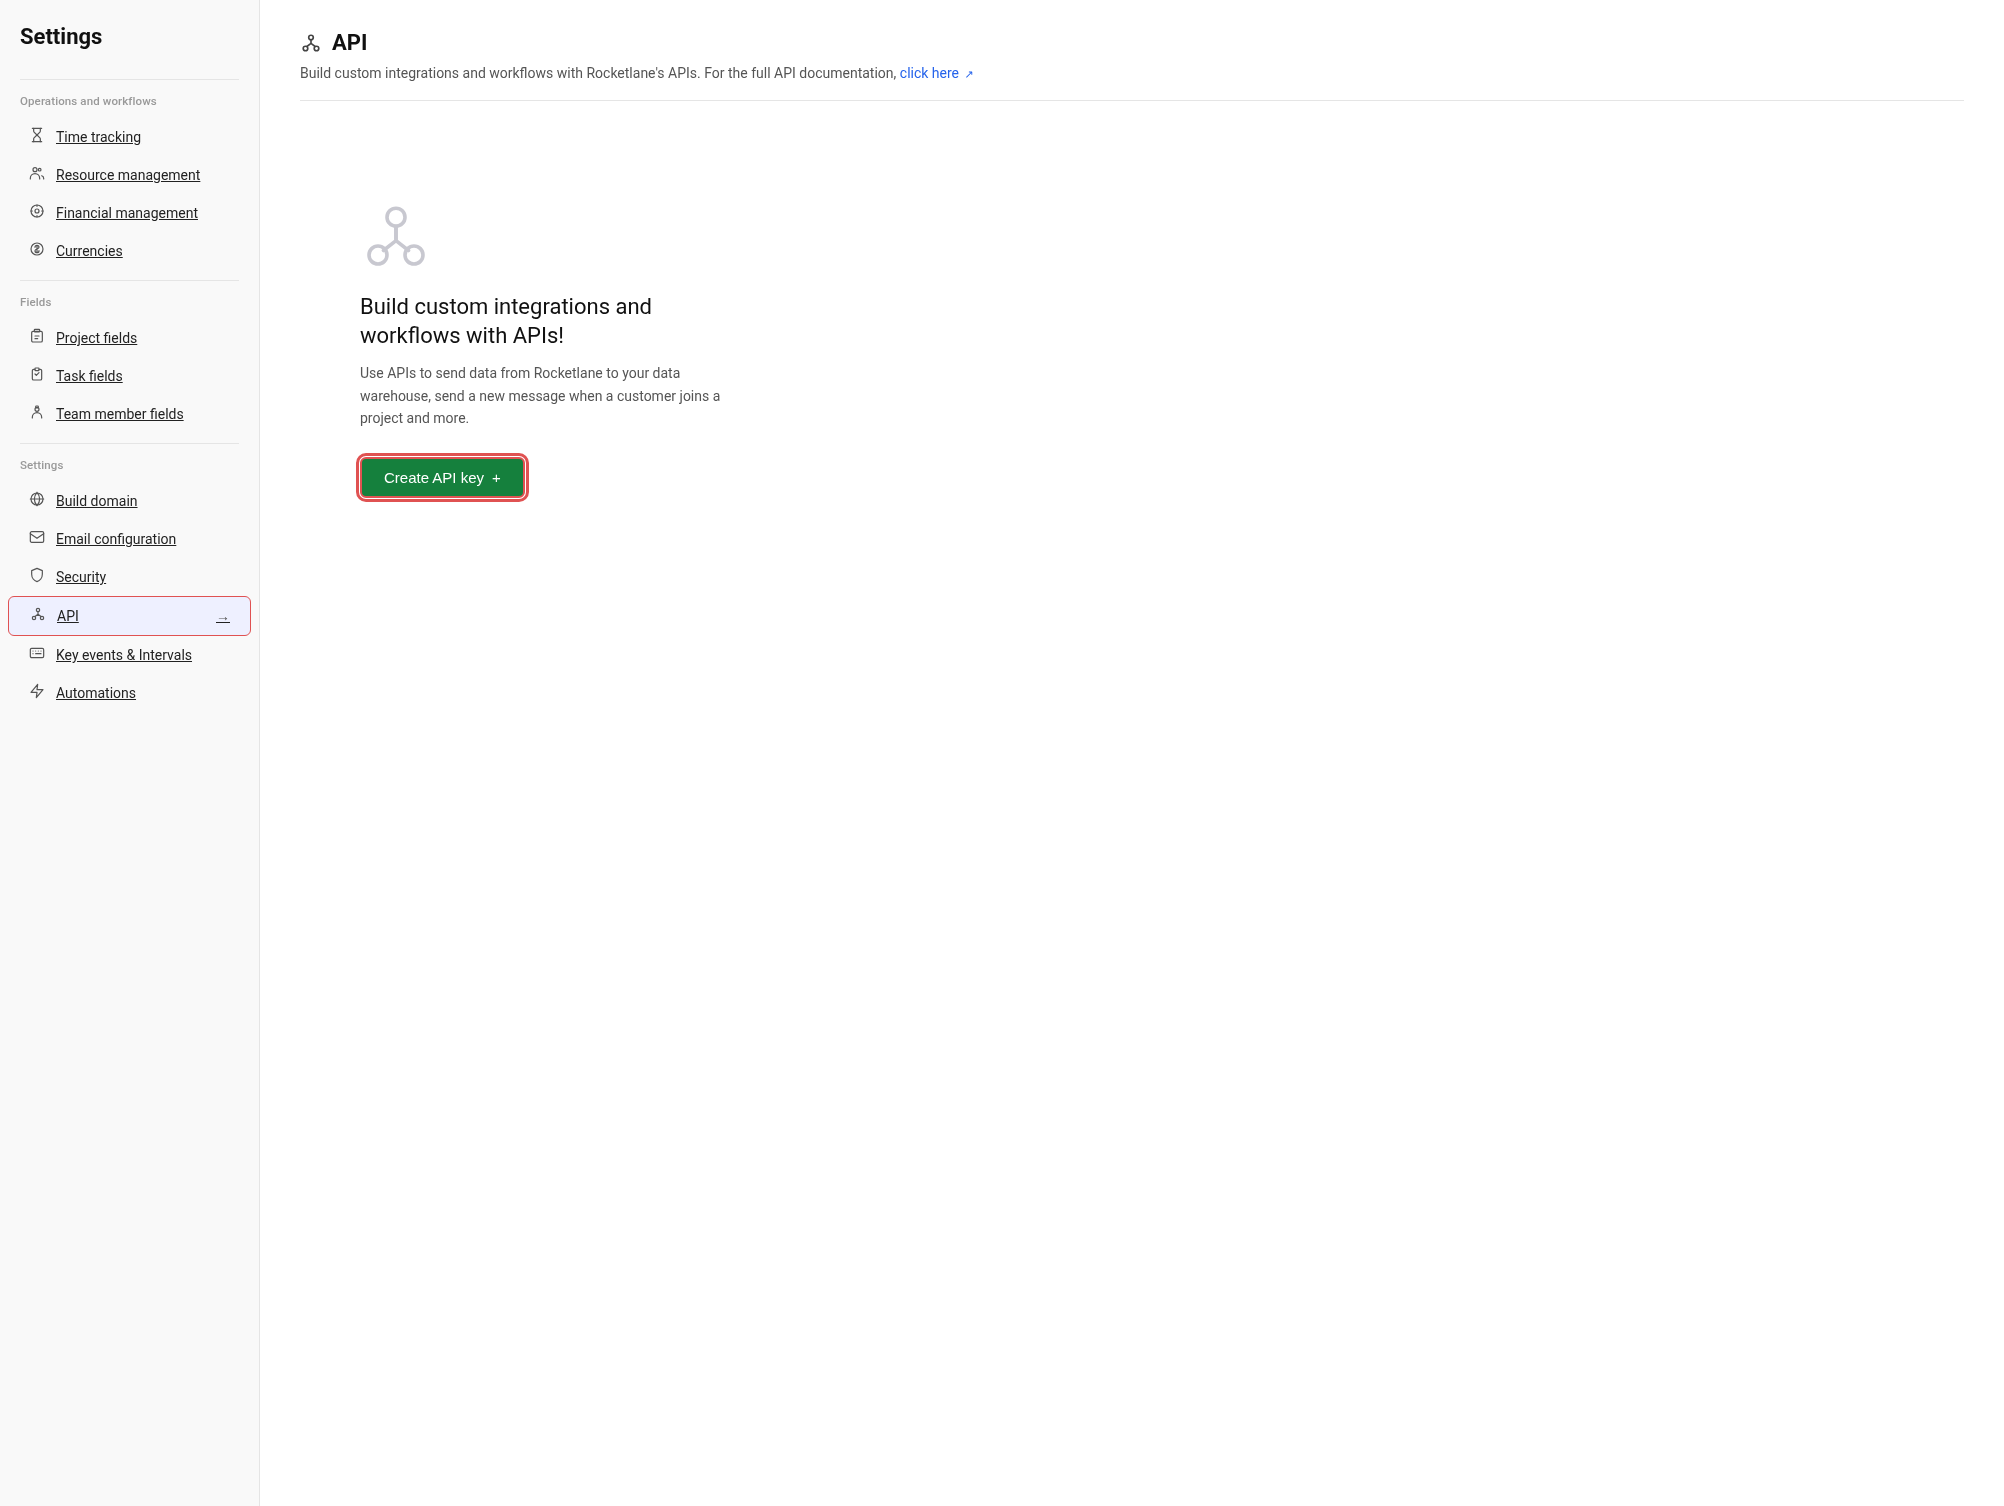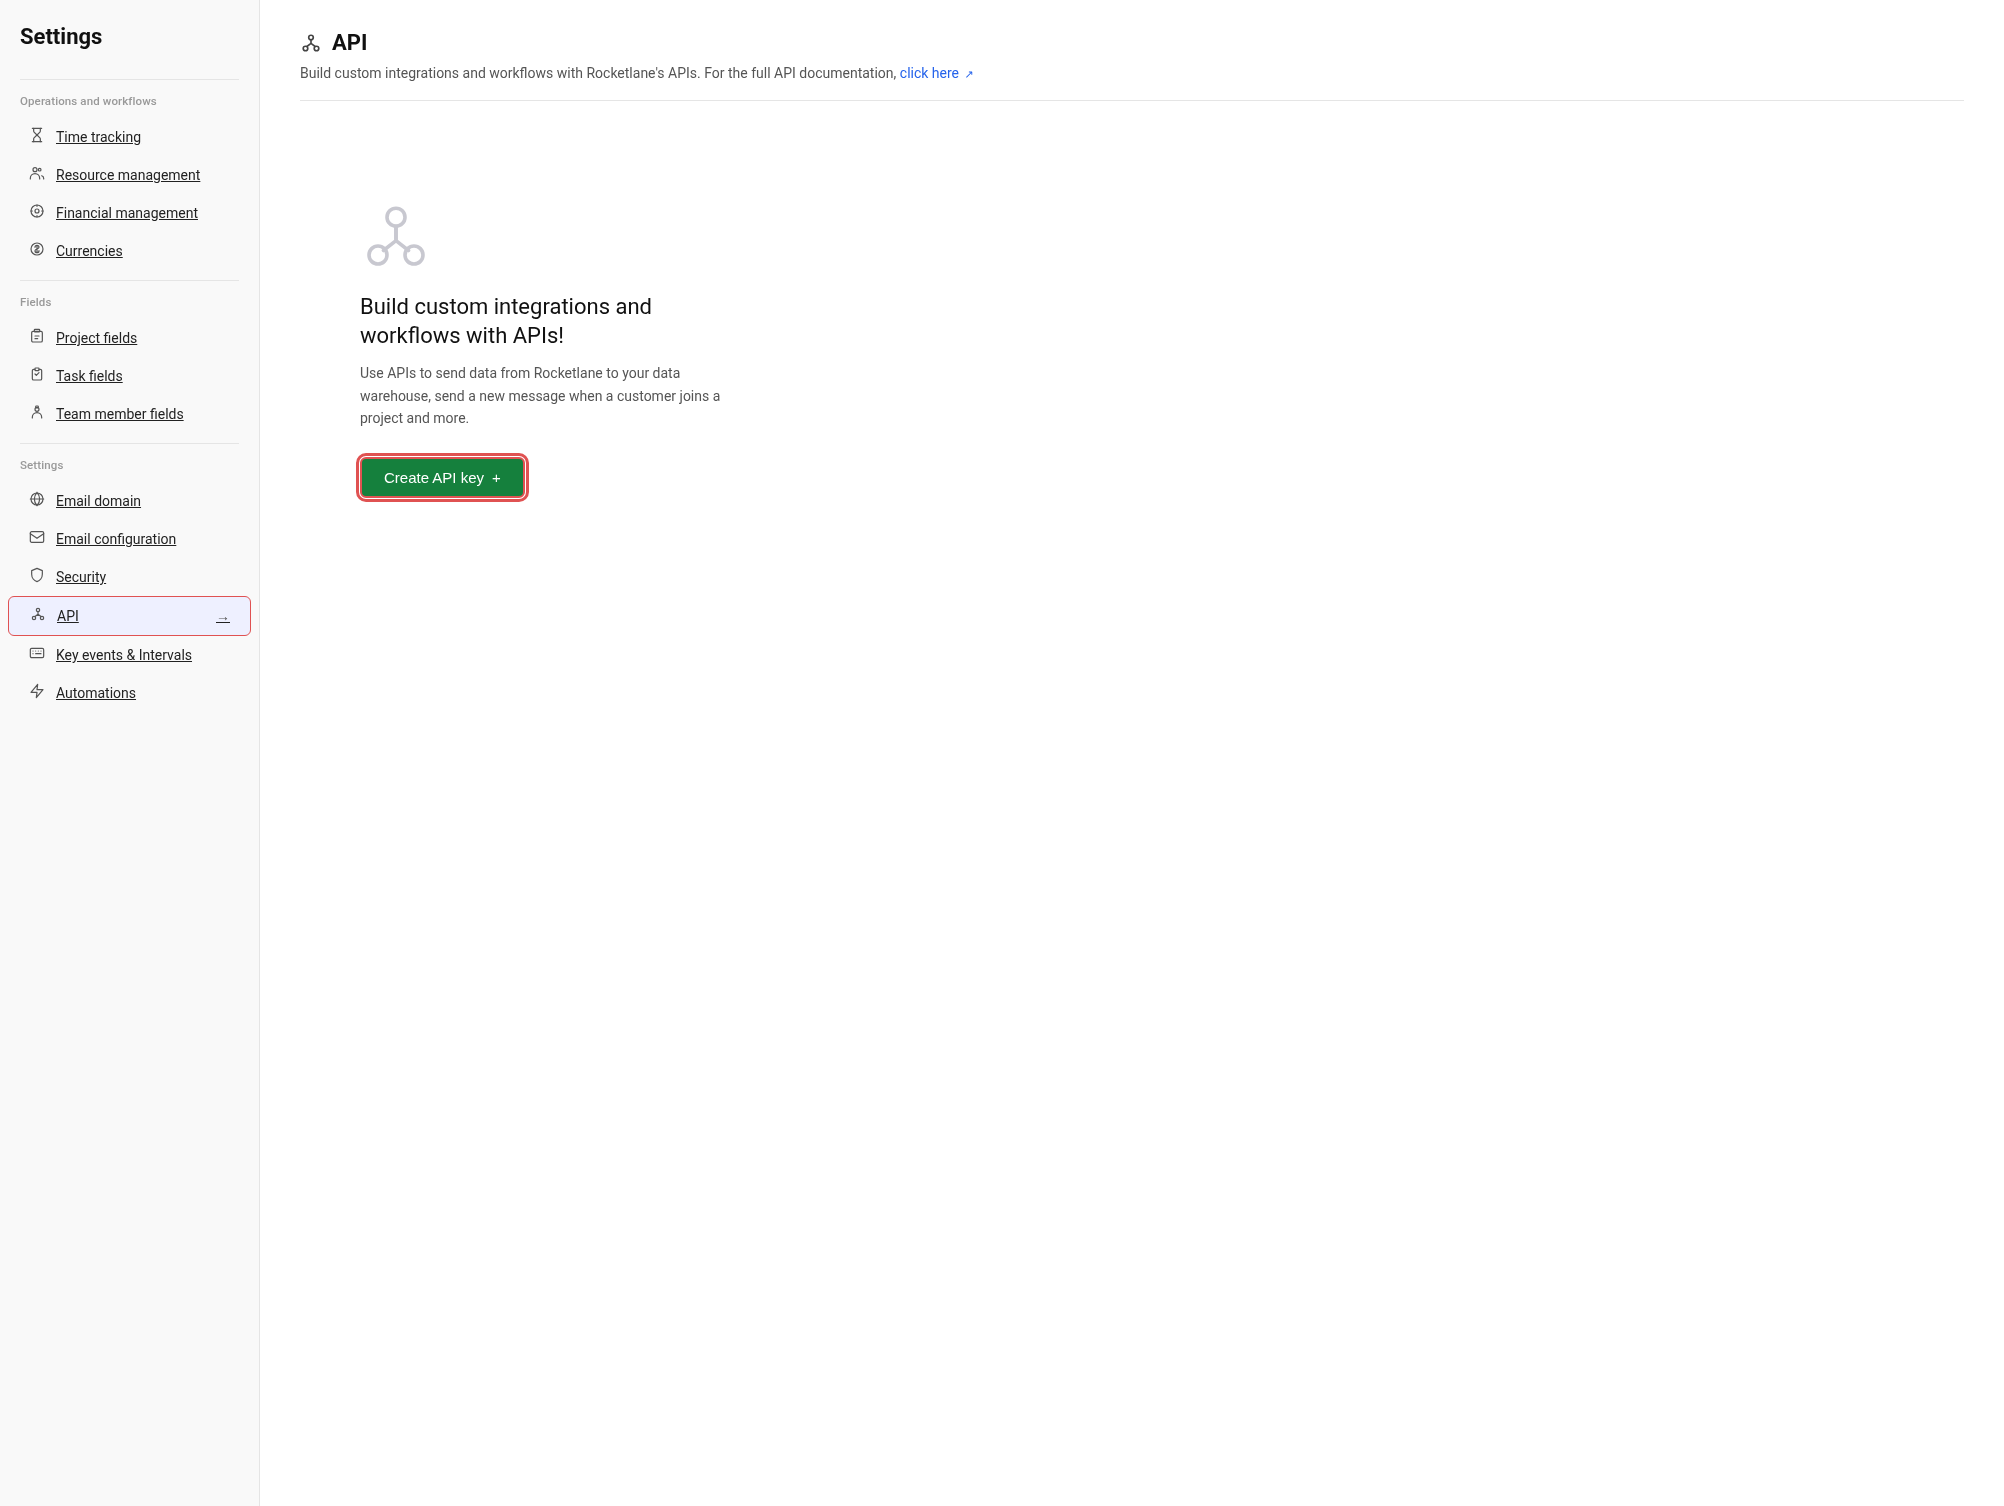--- a/index.html
+++ b/index.html
@@ -260,21 +260,21 @@
   <div class="sidebar-section-label">Settings</div>
 
   <div class="sidebar-item">
     <div class="sidebar-item-left">
       <span class="icon">
         <svg width="16" height="16" viewBox="0 0 24 24" fill="none" stroke="#555" stroke-width="1.8" stroke-linecap="round" stroke-linejoin="round">
             <circle cx="12" cy="12" r="9"></circle>
             <path d="M2 12h20M12 2c-2.5 3-4 6.5-4 10s1.5 7 4 10M12 2c2.5 3 4 6.5 4 10s-1.5 7-4 10"></path>
           </svg>
       </span>
-      <span>Email domain</span>
+      <span>Build domain</span>
     </div>
   </div>
 
   <div class="sidebar-item">
     <div class="sidebar-item-left">
       <span class="icon">
         <svg width="16" height="16" viewBox="0 0 24 24" fill="none" stroke="#555" stroke-width="1.8" stroke-linecap="round" stroke-linejoin="round">
             <rect x="2" y="4" width="20" height="16" rx="2"></rect>
             <path d="m2 7 10 7 10-7"></path>
           </svg>

